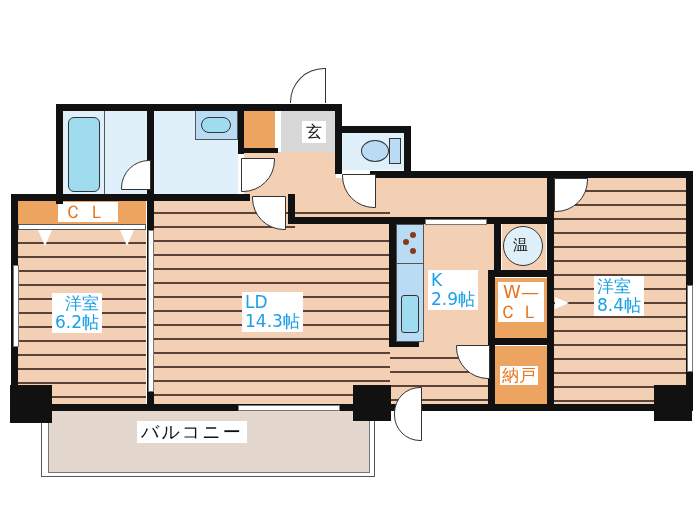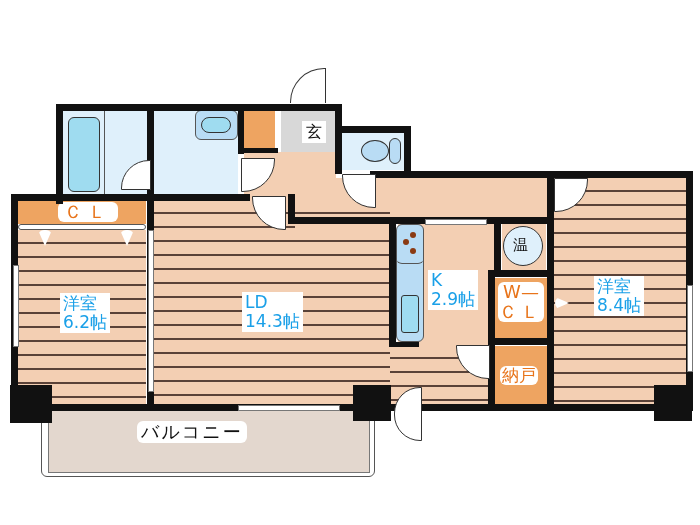--- a/index.html
+++ b/index.html
@@ -1,17 +1,17 @@
 <!DOCTYPE html>
 <html><head>
 <meta charset="utf-8">
 <style>
   html,body{margin:0;padding:0;background:#fff;}
   body{width:700px;height:525px;position:relative;overflow:hidden;font-family:"DejaVu Sans","Liberation Sans",sans-serif;}
-  .abs{position:absolute;box-sizing:border-box;border-radius:6px;}
+  .abs{position:absolute;box-sizing:border-box;}
   .wall{position:absolute;background:#111;}
   .floor{position:absolute;background-color:#f3cfb3;
     background-image:repeating-linear-gradient(to bottom, #f3cfb3 0px, #f3cfb3 12px, #5a4238 12px, #5a4238 14px);}
   .tile{position:absolute;background:#f3cfb3;}
   .wet{position:absolute;background:#dff0fb;}
   .closet{position:absolute;background:#eea461;}
   .genkan{position:absolute;background:#d8d8d8;}
   .balc{position:absolute;background:#e3d7ce;}
   .lbl{position:absolute;background:#fff;color:#1aa0e8;font-size:17px;line-height:19px;padding:1px 3px;white-space:pre;}
   .lbl-k{position:absolute;background:#fff;color:#111;font-size:16px;line-height:18px;padding:2px 4px;}
@@ -41,21 +41,21 @@
 <div class="tile" style="left:244px;top:152px;width:92px;height:50px;"></div>
 <div class="tile" style="left:295px;top:178px;width:252px;height:40px;"></div>
 <div class="tile" style="left:244px;top:170px;width:60px;height:30px;"></div>
 
 <div class="closet" style="left:18px;top:200px;width:128px;height:24px;"></div>
 <div class="abs" style="left:58px;top:202px;background:#fff;color:#e8741a;font-size:18px;line-height:20px;padding:0 6px;letter-spacing:6px;">ＣＬ</div>
 <div class="abs" style="left:18px;top:224px;width:128px;height:6px;background:#fff;border:1px solid #555;"></div>
 <div class="floor" style="left:18px;top:230px;width:128px;height:178px;"></div>
 <div class="abs" style="left:38px;top:230px;width:0;height:0;border-left:7px solid transparent;border-right:7px solid transparent;border-top:16px solid #fff;"></div>
 <div class="abs" style="left:120px;top:230px;width:0;height:0;border-left:7px solid transparent;border-right:7px solid transparent;border-top:16px solid #fff;"></div>
-<div class="lbl" style="left:60px;top:293px;"><span>洋室</span>
+<div class="lbl" style="left:52px;top:293px;text-align:right;"><span>洋室</span>
 <span>6.2帖</span></div>
 
 <div class="floor" style="left:154px;top:200px;width:236px;height:208px;"></div>
 <div class="floor" style="left:390px;top:345px;width:100px;height:63px;"></div>
 <div class="floor" style="left:295px;top:218px;width:100px;height:10px;"></div>
 <div class="lbl" style="left:242px;top:292px;"><span>LD</span>
 <span>14.3帖</span></div>
 
 <div class="tile" style="left:398px;top:224px;width:96px;height:121px;"></div>
 <div class="abs" style="left:396px;top:224px;width:28px;height:118px;background:#b9dcf4;border:1px solid #555;"></div>

